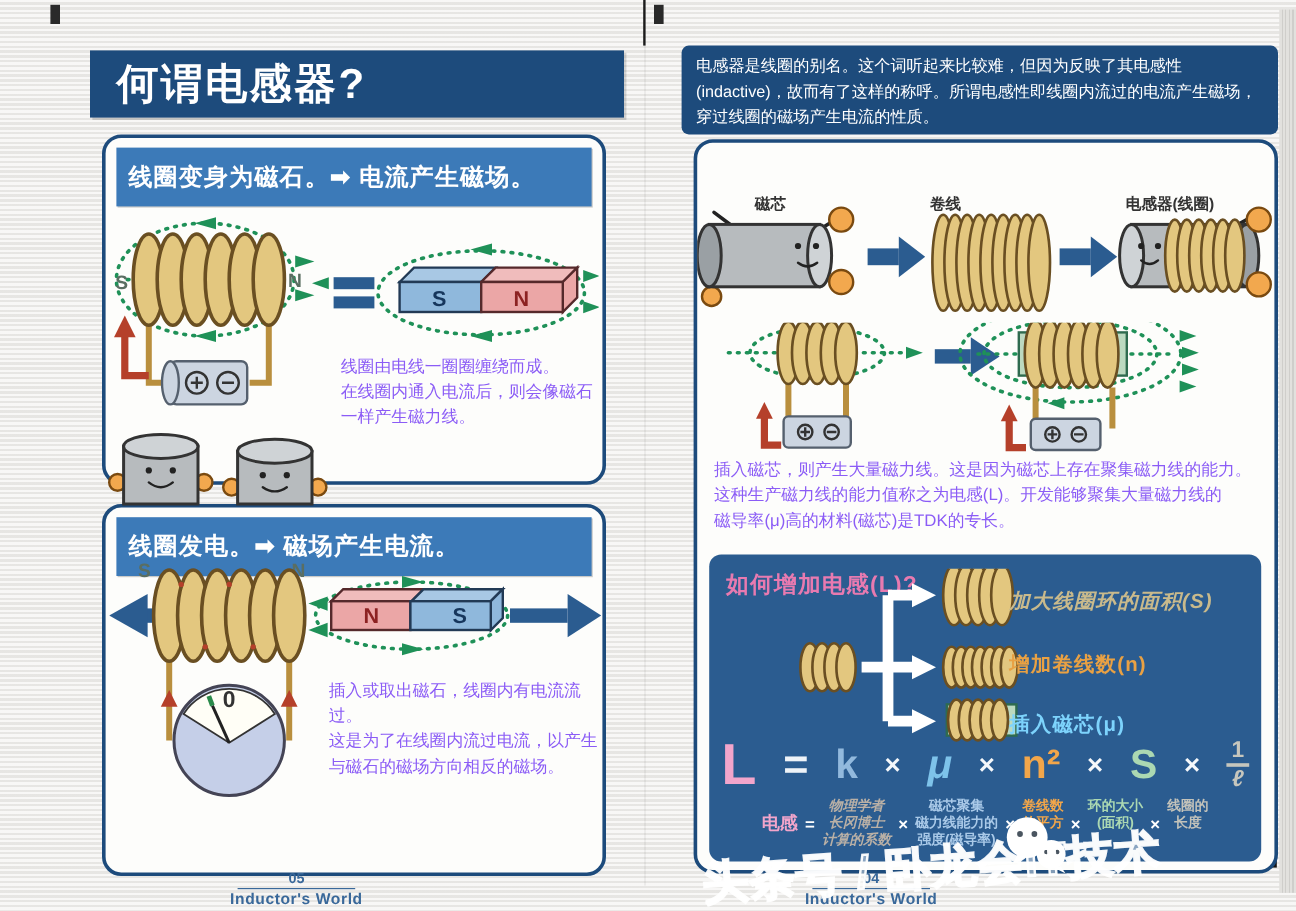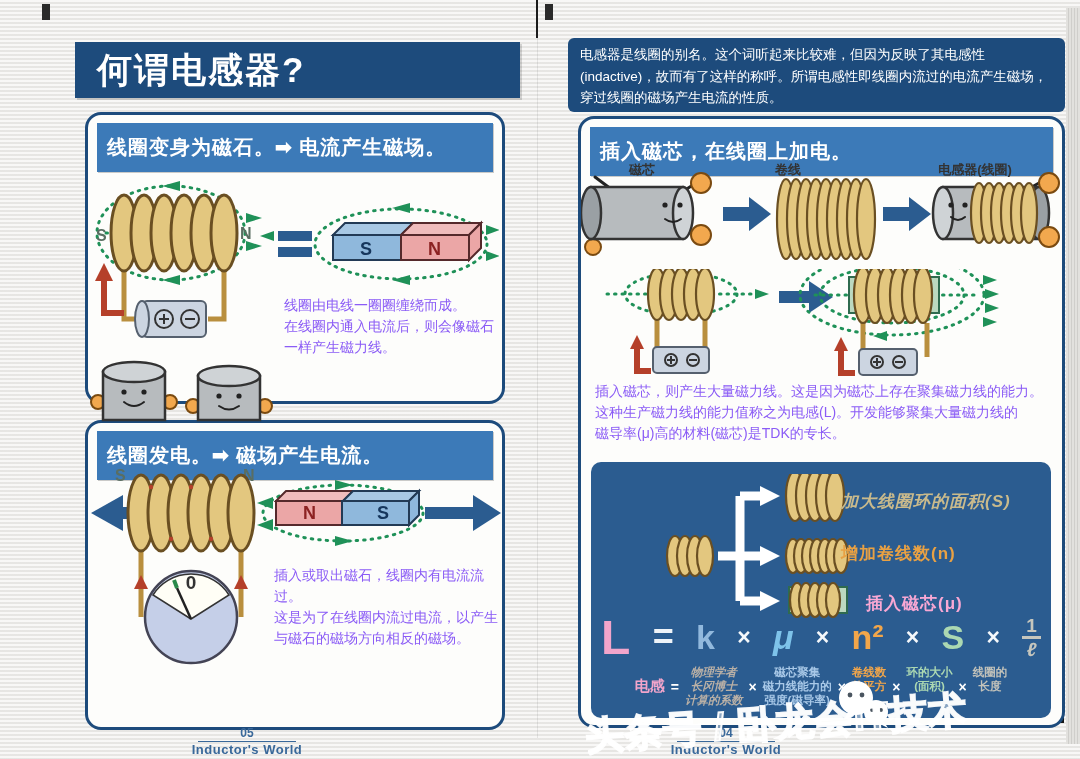--- a/index.html
+++ b/index.html
@@ -233,21 +233,20 @@
   </div>
 
   <div class="footer f-left">
     <div><span class="fnum">05</span></div>
     <div class="fbook">Inductor's World</div>
   </div>
 
   <div class="intro">电感器是线圈的别名。这个词听起来比较难，但因为反映了其电感性(indactive)，故而有了这样的称呼。所谓电感性即线圈内流过的电流产生磁场，穿过线圈的磁场产生电流的性质。</div>
 
   <div class="panel pr">
-    <div class="phead">插入磁芯，在线圈上加电。</div>
 
     <span class="lbl lbl-core">磁芯</span>
     <span class="lbl lbl-wind">卷线</span>
     <span class="lbl lbl-ind">电感器(线圈)</span>
 
     <svg class="svg-process" width="480" height="110" viewBox="0 0 480 110">
       <line class="arm" x1="30" y1="18" x2="14" y2="6"></line>
       <circle class="gl" cx="12" cy="76" r="8"></circle>
       <line class="arm" x1="96" y1="24" x2="112" y2="14"></line>
       <line class="arm" x1="100" y1="58" x2="112" y2="62"></line>
@@ -334,20 +333,21 @@
         <path class="batl" d="M308,93 H316"></path>
       <path class="ral" d="M268,104 H254 V78" stroke-width="4"></path>
       <polygon class="ra" points="254,68 247,82 261,82"></polygon>
     </svg>
 
     <div class="ptext t3">插入磁芯，则产生大量磁力线。这是因为磁芯上存在聚集磁力线的能力。
 这种生产磁力线的能力值称之为电感(L)。开发能够聚集大量磁力线的
 磁导率(μ)高的材料(磁芯)是TDK的专长。</div>
 
     <div class="howbox">
+      <div class="howtitle" style="color: rgb(232, 122, 176);">如何增加电感(L)?</div>
 
       <svg class="svg-how" width="454" height="150" viewBox="0 0 454 150">
         <path class="wb" d="M123,82 H165"></path>
         <path class="wb" d="M145,22 V127"></path>
         <path class="wb" d="M145,22 H165"></path>
         <path class="wb" d="M145,127 H165"></path>
         <polygon class="wba" points="165,12 185,22 165,32"></polygon>
         <polygon class="wba" points="165,72 185,82 165,92"></polygon>
         <polygon class="wba" points="165,117 185,127 165,137"></polygon>
         <ellipse class="c2" cx="80" cy="82" rx="8" ry="20"></ellipse>
@@ -369,21 +369,21 @@
         <rect class="core" x="194" y="113" width="58" height="26"></rect>
         <ellipse class="c2" cx="202" cy="126" rx="7" ry="17"></ellipse>
         <ellipse class="c2" cx="211" cy="126" rx="7" ry="17"></ellipse>
         <ellipse class="c2" cx="220" cy="126" rx="7" ry="17"></ellipse>
         <ellipse class="c2" cx="229" cy="126" rx="7" ry="17"></ellipse>
         <ellipse class="c2" cx="238" cy="126" rx="7" ry="17"></ellipse>
       </svg>
 
       <span class="opt opt1" style="color: rgb(201, 186, 140); font-style: italic;">加大线圈环的面积(S)</span>
       <span class="opt opt2" style="color: rgb(233, 161, 67);">增加卷线数(n)</span>
-      <span class="opt opt3" style="color: #f9a8d4; padding-left: 25px;">插入磁芯(μ)</span>
+      <span class="opt opt3" style="color: #7dd3fc;">插入磁芯(μ)</span>
 
       <div class="formula">
         <span class="f f-L" style="color: rgb(242, 165, 203);">L</span>
         <span class="f f-eq" style="color: rgb(238, 243, 248);">=</span>
         <span class="f" style="color: rgb(146, 185, 221);">k</span>
         <span class="f f-x" style="color: rgb(245, 248, 251);">×</span>
         <span class="f f-mu" style="color: rgb(126, 195, 234);">μ</span>
         <span class="f f-x" style="color: rgb(245, 248, 251);">×</span>
         <span class="f" style="color: rgb(242, 166, 74);">n²</span>
         <span class="f f-x" style="color: rgb(245, 248, 251);">×</span>

